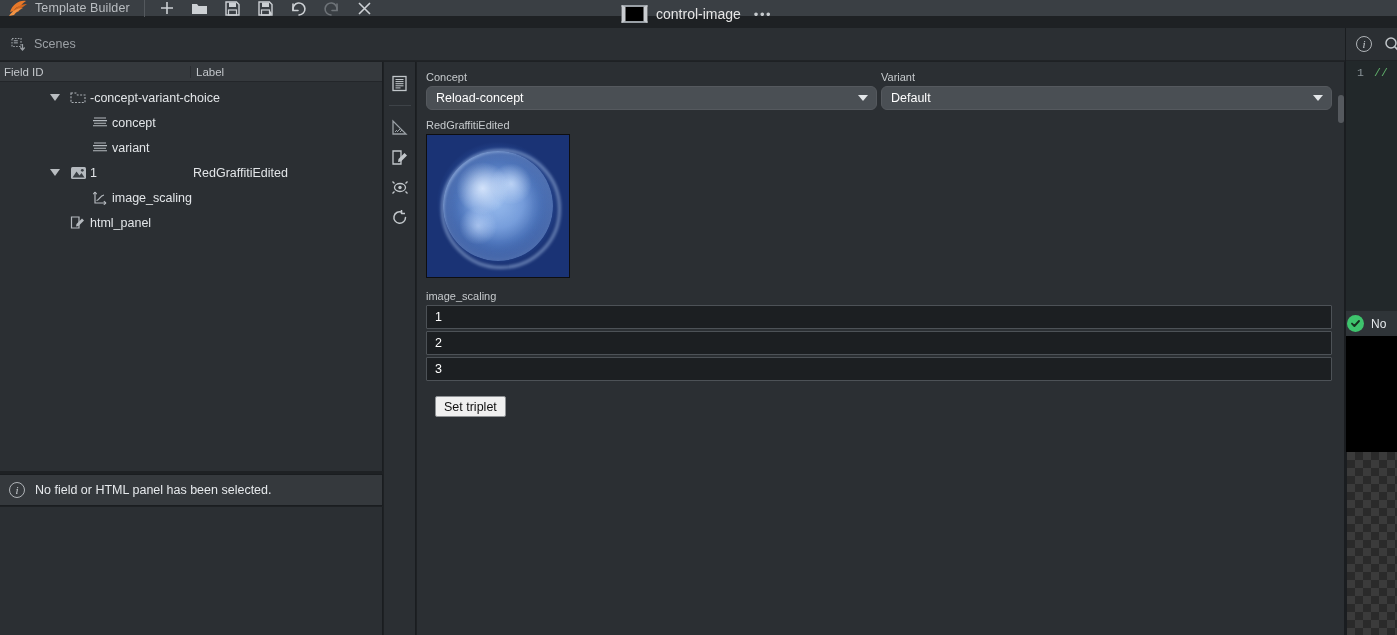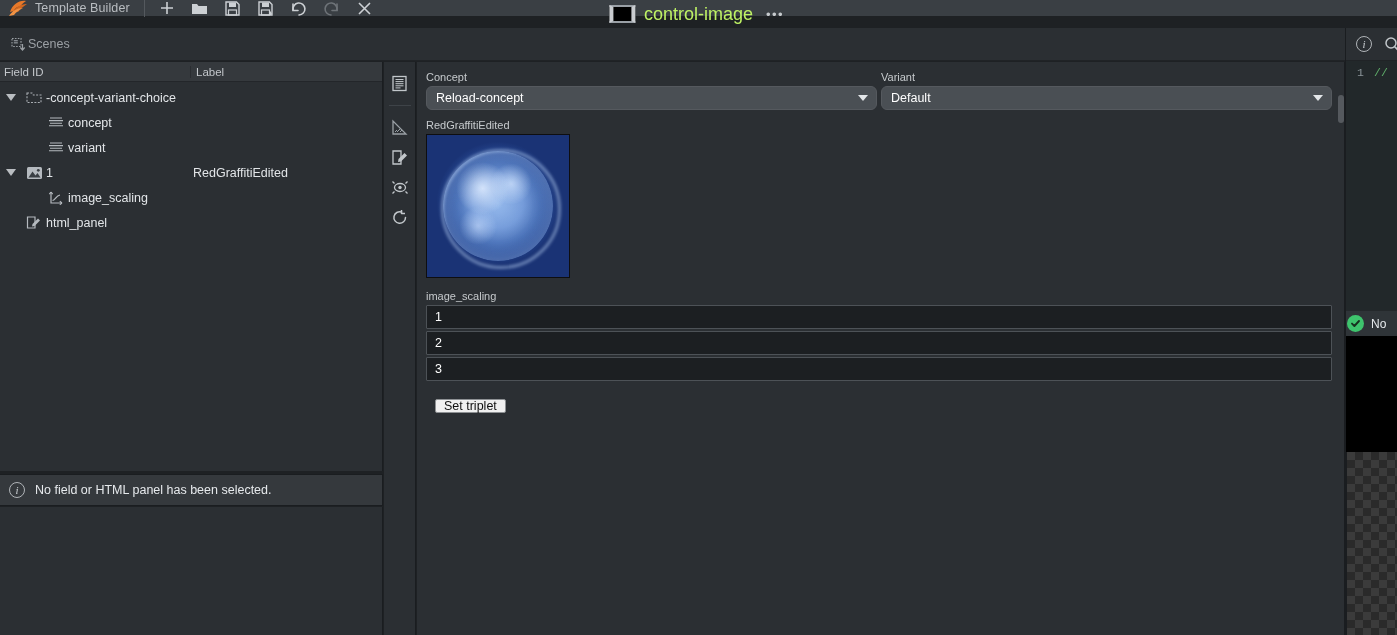--- a/index.html
+++ b/index.html
@@ -33,31 +33,31 @@
     position: absolute; left: 50%; top: 0; height: 28px;
     transform: translateX(-50%);
     display: flex; align-items: center; gap: 9px;
   }
   .doc-icon {
     width: 26px; height: 18px; background: #000;
     border-left: 4px solid #c9ccd0; border-right: 4px solid #c9ccd0;
     border-top: 2px solid #9aa0a6; border-bottom: 2px solid #9aa0a6;
     position: relative;
   }
-  .doc-name { font-size: 18px; color: #bef264; }
+  .doc-name { font-size: 14px; color: #e5e5e5; }
   .doc-dots { font-size: 13px; color: #c6cacd; letter-spacing: 1.5px; padding: 0 4px; cursor: pointer; }
 
   
   .tabstrip {
     position: absolute; left: 0; top: 28px; width: 1345px; height: 33px;
     background: #2b2f33; border-bottom: 1px solid #202326;
     display: flex; align-items: center;
   }
   .tab {
-    height: 33px; display: flex; align-items: center; gap: 1px;
+    height: 33px; display: flex; align-items: center; gap: 7px;
     padding: 0 17px 0 10px; position: relative; cursor: pointer;
     font-size: 12.5px;
   }
   .tab.inactive { color: #9ba0a5; }
   .tab.active { color: #ffffff; font-weight: bold; }
   .tab.active::after {
     content: ""; position: absolute; left: 8px; right: 8px; bottom: 0;
     height: 2px; background: #5a6fc0;
   }
   .tab-ico { width: 17px; height: 17px; display: flex; align-items: center; justify-content: center; }
@@ -85,21 +85,21 @@
   }
   .tw-spacer { width: 22px; flex: none; }
   .caret {
     width: 0; height: 0;
     border-left: 5.5px solid transparent; border-right: 5.5px solid transparent;
     border-top: 7px solid #b9bdc1;
   }
   .row-ico { width: 24px; flex: none; display: flex; align-items: center; justify-content: center; }
   .row-text { white-space: nowrap; }
   .row-label { position: absolute; left: 193px; font-size: 12.5px; color: #e2e5e8; }
-  .tree-row { position: relative; }
+  .tree-row { position: relative; padding-left: 44px; }
 
   
   .info-strip {
     position: absolute; left: 0; top: 474px; width: 383px; height: 32px;
     background: #35393d; border-top: 1px solid #1a1d20; border-bottom: 1px solid #1a1d20;
     border-right: 1px solid #1a1d20;
     display: flex; align-items: center; gap: 10px; padding-left: 9px;
     font-size: 12.5px; color: #e6e9ec;
   }
   .circ-i {
@@ -169,21 +169,21 @@
   }
   .scaling-block { padding: 12px 12px 0 9px; }
   .scale-input {
     height: 24px; background: #1c1f22; border: 1px solid #4d5257; border-radius: 1px;
     display: flex; align-items: center; padding-left: 8px;
     font-size: 12.5px; color: #ffffff; margin-bottom: 2px; cursor: text;
   }
   .btn-row { padding: 13px 0 0 9px; }
   .push-btn {
     display: inline-flex; align-items: center; justify-content: center;
-    height: 14px; padding: 0 8px;
+    height: 21px; padding: 0 8px;
     background: #f0f0f0; border: 1px solid #8e9194; border-radius: 2px;
     font-size: 12.5px; color: #111; cursor: pointer;
   }
 
   
   .right-panel {
     position: absolute; left: 1346px; top: 28px; width: 51px; height: 607px;
     background: #2b2f33; overflow: hidden;
   }
   .rp-head {

